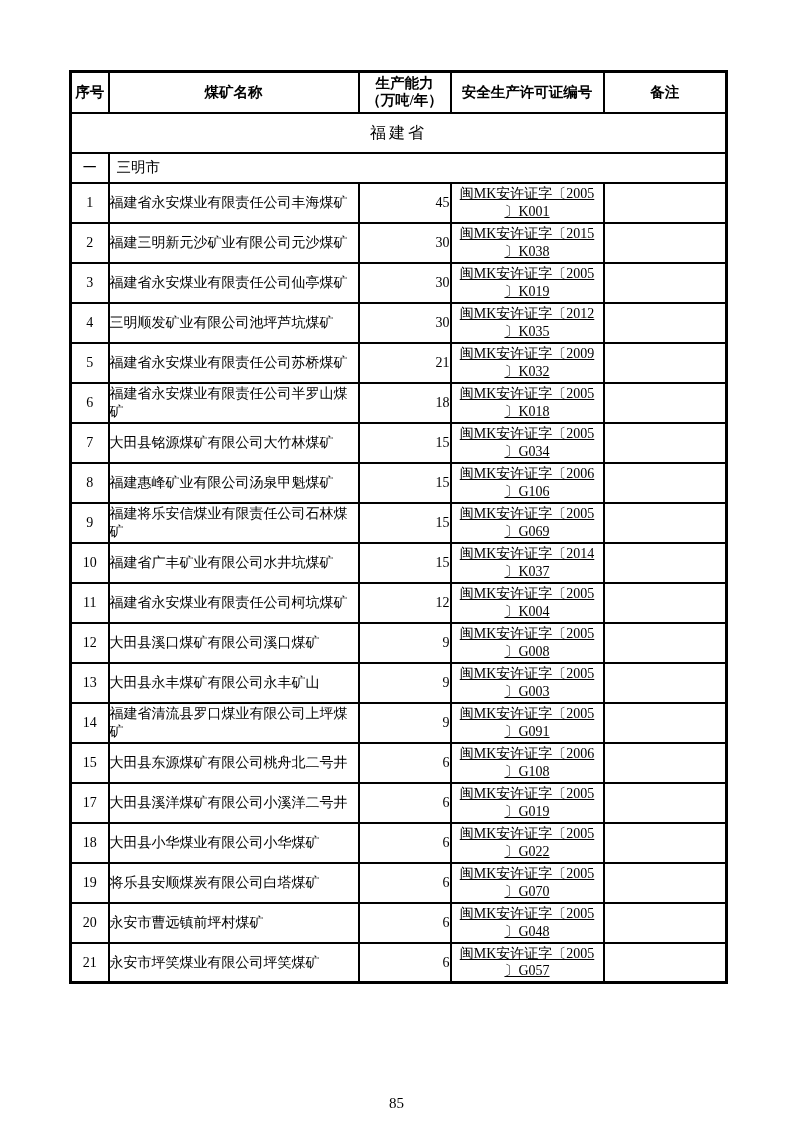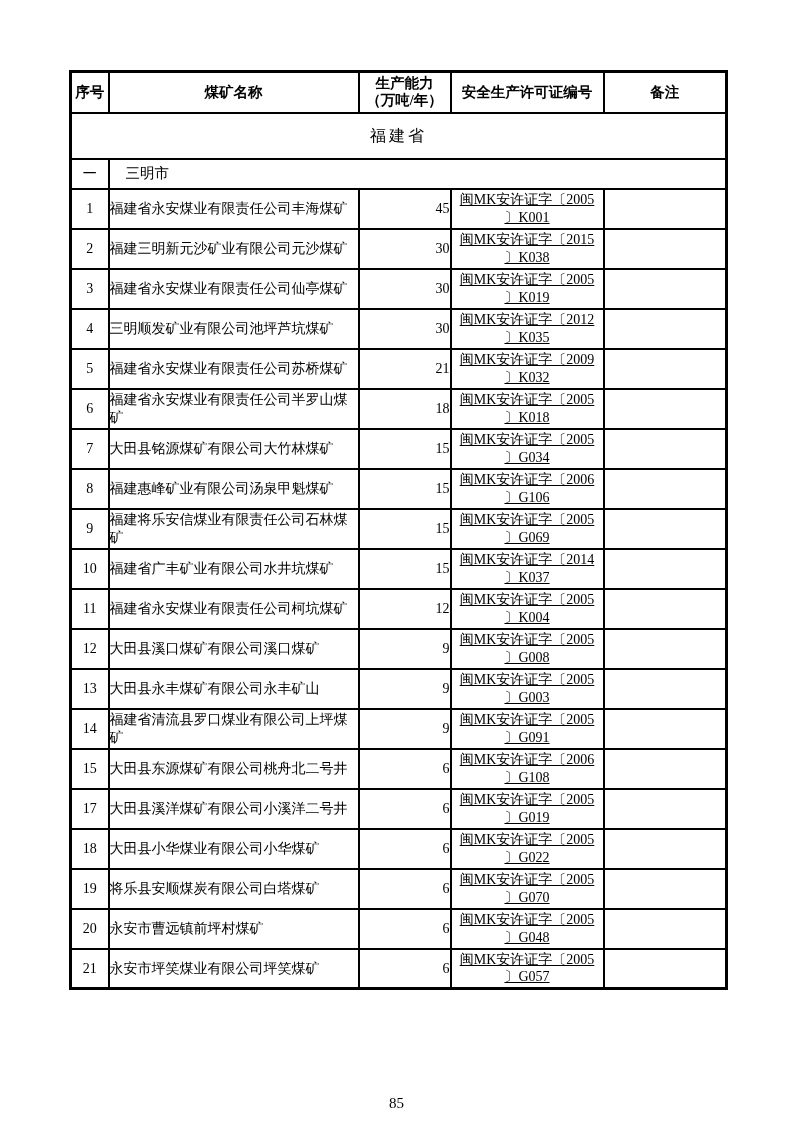--- a/index.html
+++ b/index.html
@@ -34,31 +34,31 @@
     line-height: 1.25;
     overflow: hidden;
   }
   tr.header-row { height: 41px; }
   tr.header-row th {
     font-weight: bold;
     text-align: center;
     font-size: 14.5px;
     line-height: 1.2;
   }
-  tr.province-row { height: 46px; }
+  tr.province-row { height: 40px; }
   tr.province-row td {
     text-align: center;
     font-size: 16px;
     letter-spacing: 3px;
   }
   tr.city-row { height: 30px; }
   tr.city-row td.c-city-idx { text-align: center; }
   tr.city-row td.c-city {
     text-align: left;
-    padding-left: 16px;
+    padding-left: 7px;
     font-size: 14.5px;
   }
   tr.data-row { height: 40px; }
   td.c-idx { text-align: center; }
   td.c-name {
     text-align: left;
     padding: 2px 4px 2px 7px;
     word-break: break-all;
     line-height: 1.35;
   }

